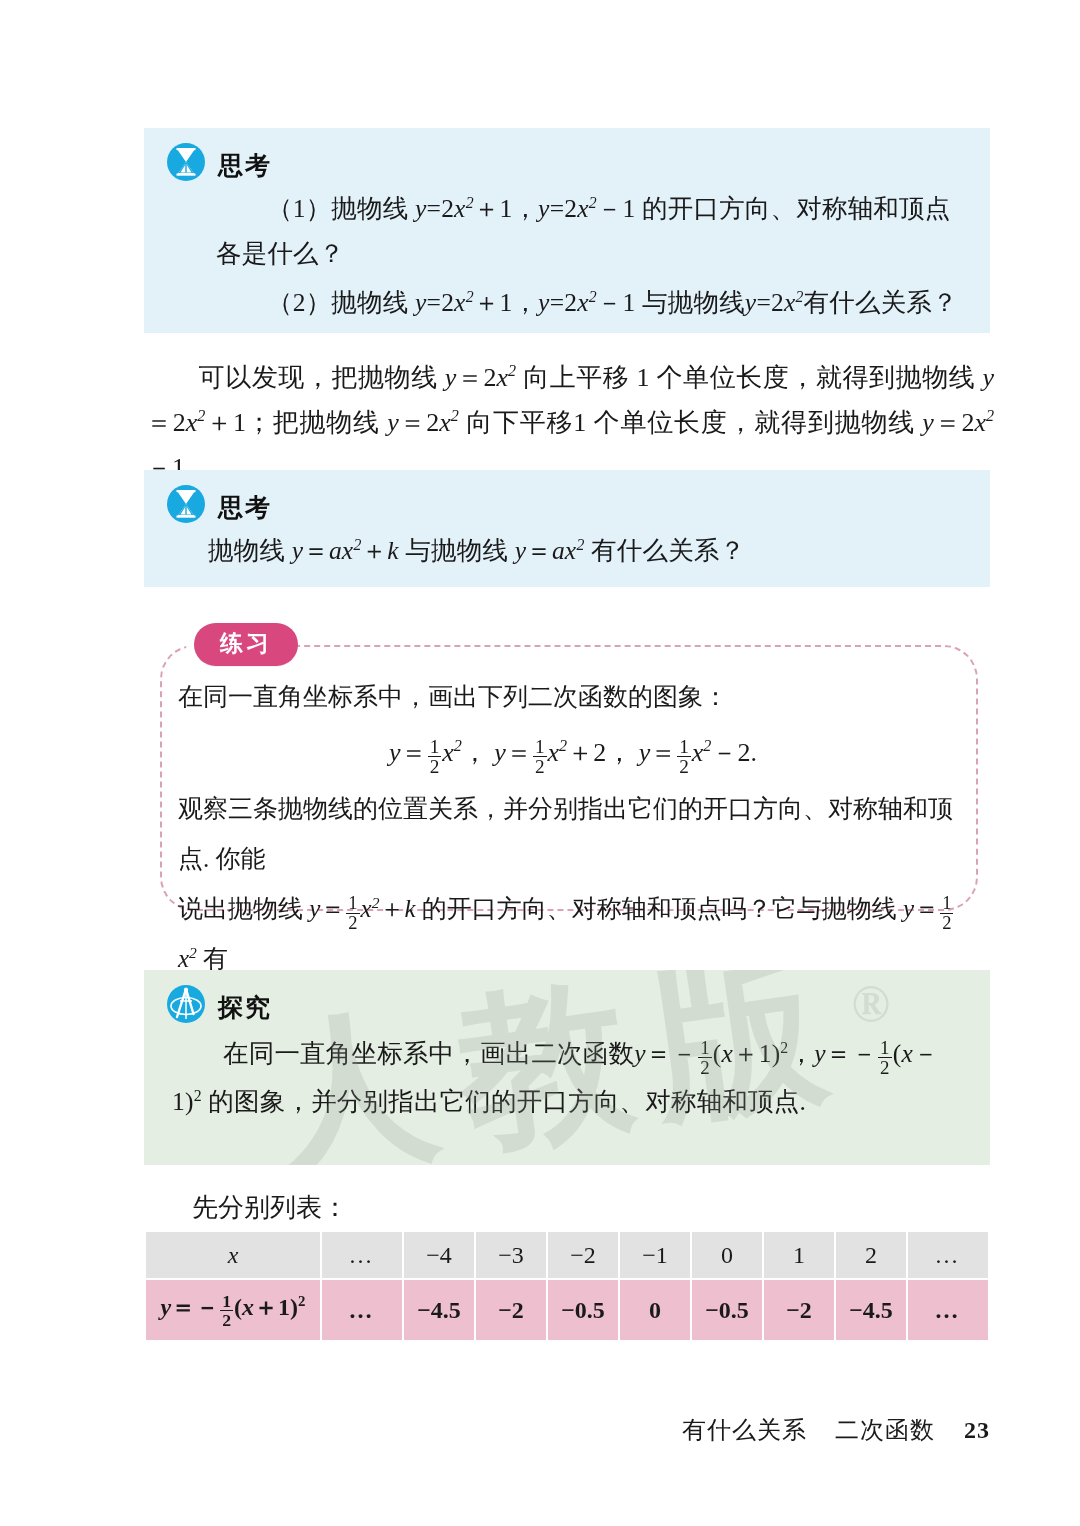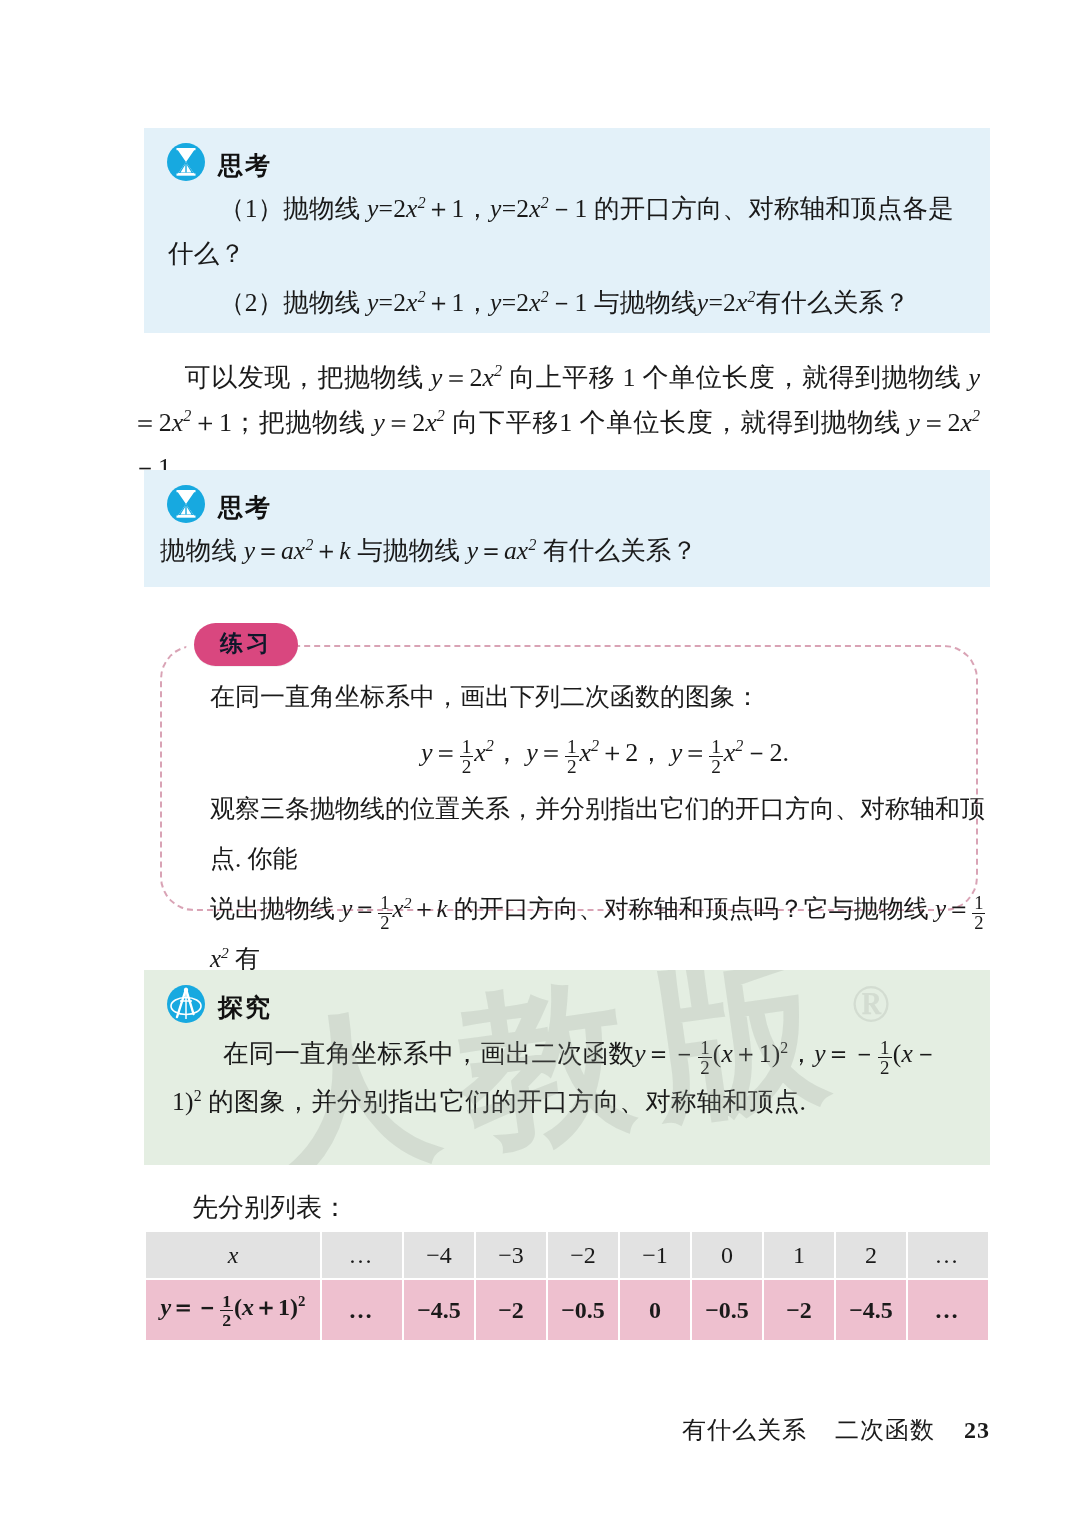--- a/index.html
+++ b/index.html
@@ -51,49 +51,49 @@
   .tiplabel{
     font-family:"Liberation Sans","DejaVu Sans",sans-serif;
     font-weight:700;font-size:25px;color:#111;letter-spacing:2px;
   }
 
   
   .ico{width:40px;height:40px;flex:0 0 40px;display:block;}
 
   
   .para{font-size:25.5px;line-height:45px;letter-spacing:.2px;}
-  .tipbox .para{padding:4px 26px 0 24px;}
+  .tipbox .para{padding:4px 26px 0 24px;margin-left:48px;}
   .indent{display:inline-block;width:2em;}
 
   .freepara{
-    position:absolute;left:132px;width:848px;
+    position:absolute;left:146px;width:848px;
     font-size:26px;line-height:45px;text-align:justify;
   }
 
   
   .practice{
     position:absolute;left:160px;top:645px;width:818px;height:266px;
     border:2.2px dashed #d9a3b5;border-radius:34px;
     box-sizing:border-box;
   }
   .pbadge{
     position:absolute;left:194px;top:623px;
-    background:#d9477f;color:#0f172a;
+    background:#d9477f;color:#ffffff;
     border-radius:999px;
     padding:5px 26px 7px;
     font-family:"Liberation Sans","DejaVu Sans",sans-serif;
     font-weight:700;font-size:23px;letter-spacing:3px;
     box-shadow:0 1px 0 rgba(0,0,0,.05);
   }
   .pbadge-mask{
     position:absolute;left:186px;top:630px;width:110px;height:40px;background:#fff;
     border-radius:999px;
   }
   .pbody{position:absolute;left:178px;top:672px;width:790px;
-         font-size:25px;line-height:50px;margin-left:32px;}
+         font-size:25px;line-height:50px;}
   .pcenter{text-align:center;font-size:26px;line-height:62px;}
 
   
   .tblabel{position:absolute;left:192px;top:1190px;font-size:26px;text-align:center;}
   table.vt{
     position:absolute;left:144px;top:1230px;
     width:846px;border-collapse:separate;border-spacing:2px;
     table-layout:fixed;
   }
   table.vt td{

